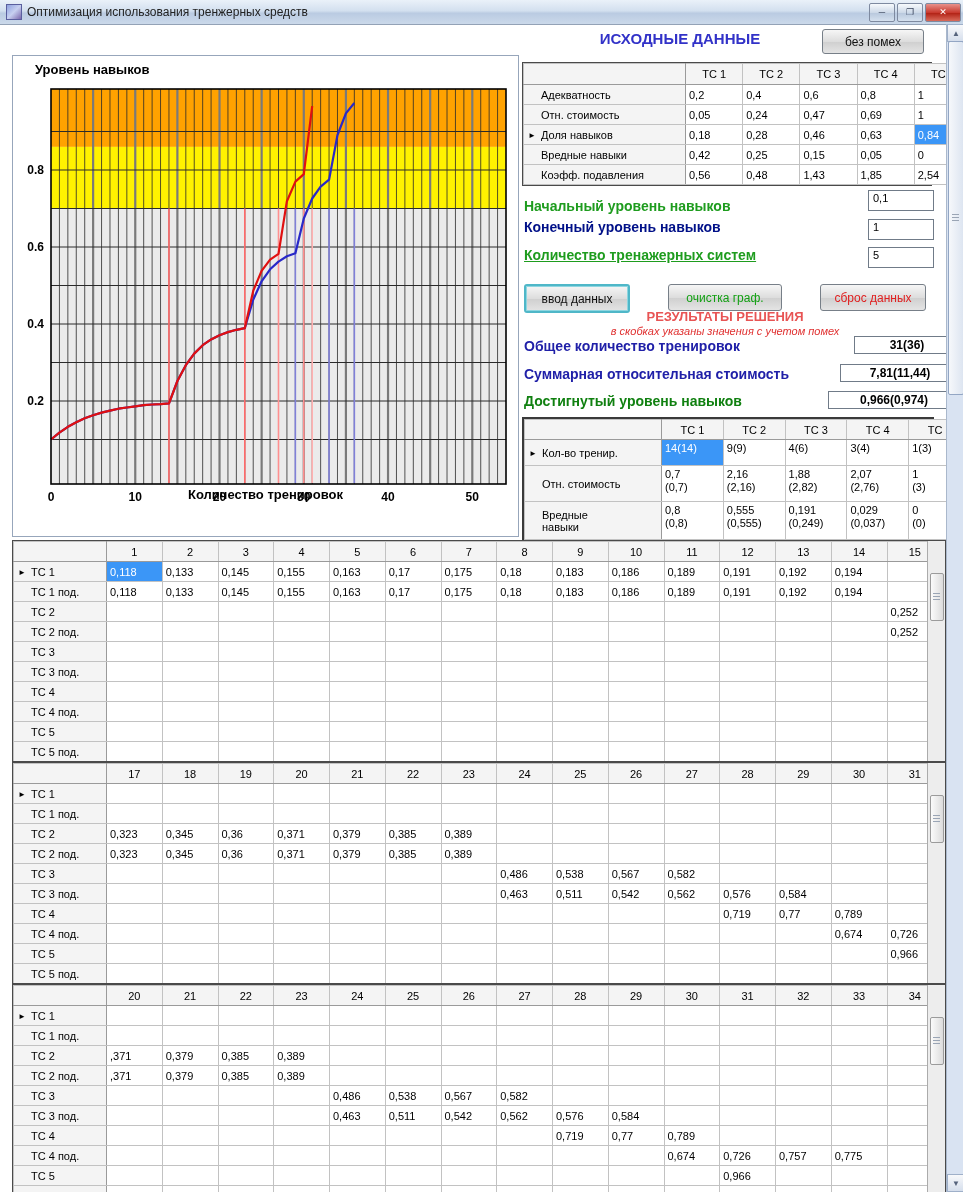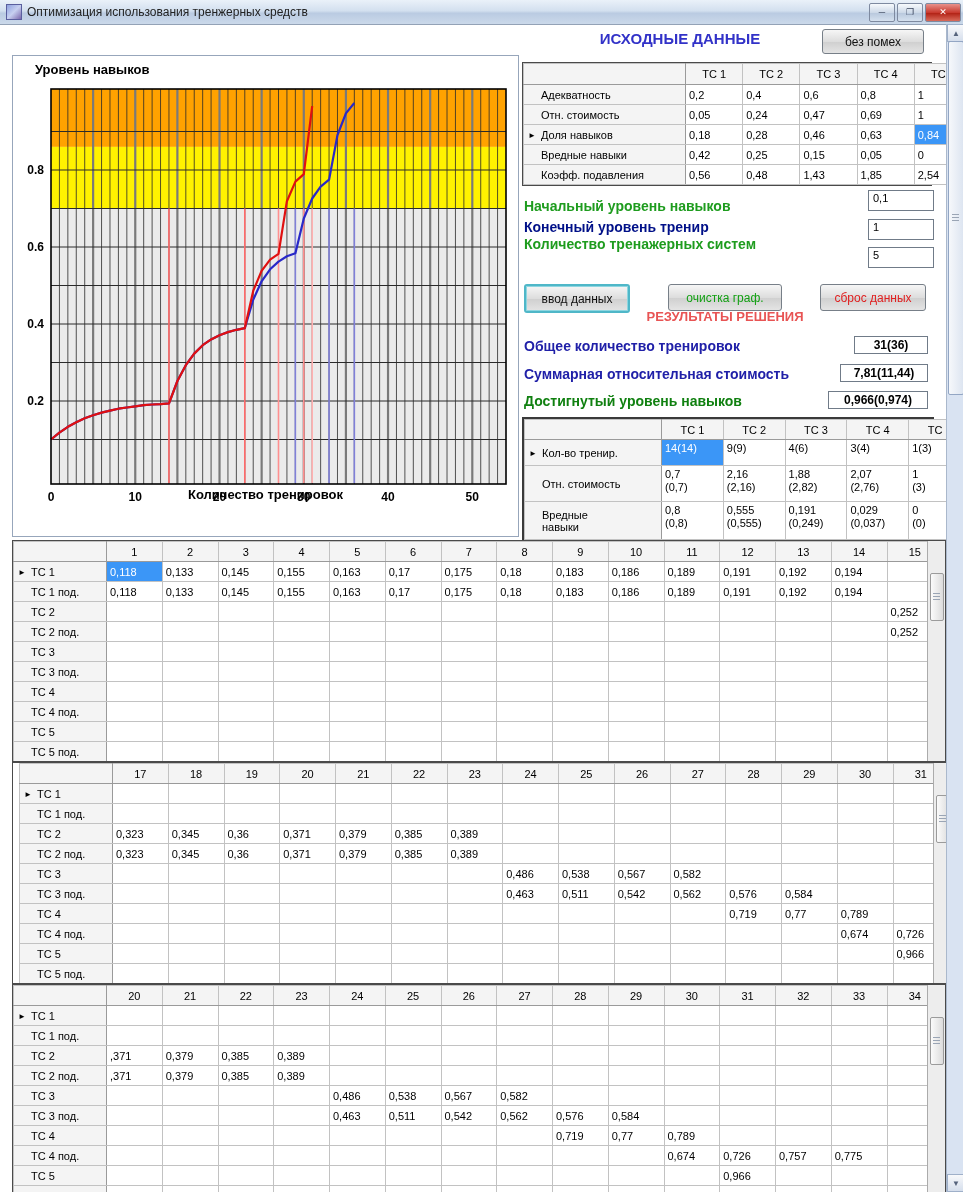--- a/index.html
+++ b/index.html
@@ -35,21 +35,21 @@
   #btn-reset{left:820px;top:284px;width:104px;height:25px;color:#E02020;}
   .param-label{position:absolute;left:524px;font-size:14px;font-weight:bold;white-space:nowrap;}
   .param-box{position:absolute;left:868px;width:56px;height:17px;background:#fff;
     border:1px solid #707B88;font-size:11px;padding:1px 4px;}
   .res-heading{position:absolute;left:525px;top:309px;width:400px;text-align:center;
     font-size:13px;font-weight:bold;color:#E85454;}
   .res-note{position:absolute;left:525px;top:325px;width:400px;text-align:center;
     font-size:11px;font-style:italic;color:#E03030;}
   .res-label{position:absolute;left:524px;font-size:14px;font-weight:bold;white-space:nowrap;}
   .res-box{position:absolute;background:#fff;border:1px solid #707B88;font-size:12px;
-    font-weight:bold;text-align:center;padding:1px 0;}
+    font-weight:bold;text-align:center;padding:1px 16px;}
   
   .dgv-wrap{position:absolute;background:#fff;border:1px solid #4A4A4A;overflow:hidden;}
   table.dgv{border-collapse:collapse;table-layout:fixed;background:#fff;font-size:11px;}
   .dgv th,.dgv td{border:1px solid #C2C2C2;padding:0 3px;overflow:hidden;
     white-space:nowrap;font-weight:normal;text-align:left;}
   .dgv thead th{background:#F4F4F4;text-align:center;border-bottom:1px solid #9A9A9A;}
   .dgv .corner{background:#F4F4F4;border-right:1px solid #9A9A9A;}
   .dgv .rowhdr{background:#F4F4F4;position:relative;padding-left:17px;border-right:1px solid #9A9A9A;}
   .dgv td.sel{background:#3B96F7;color:#fff;}
   .dgv td.ml{white-space:pre-line;line-height:1.15;vertical-align:top;padding-top:2px;}
@@ -231,31 +231,32 @@
             <td>1,85</td>
             <td>2,54</td>
           </tr>
         </tbody>
       </table>
     </div>
 
   <div id="params-host">
       <div class="param-label" style="top: 198px; color: rgb(30, 156, 30);">Начальный уровень навыков</div>
       <div class="param-box" style="top: 190px;">0,1</div>
-      <div class="param-label" style="top: 219px; color: rgb(0, 16, 136);">Конечный уровень тренир</div>
+      <div class="param-label" style="top: 219px; color: rgb(0, 16, 136);">Конечный уровень навыков</div>
       <div class="param-box" style="top: 219px;">1</div>
-      <div class="param-label" style="top: 236px; color: rgb(30, 156, 30); background: rgb(255, 255, 255);">Количество тренажерных систем</div>
+      <div class="param-label" style="top: 247px; color: rgb(30, 156, 30); background: rgb(255, 255, 255); text-decoration: underline;">Количество тренажерных систем</div>
       <div class="param-box" style="top: 247px;">5</div>
     </div>
 
   <div class="btn" id="btn-input">ввод данных</div>
   <div class="btn" id="btn-clear">очистка граф.</div>
   <div class="btn" id="btn-reset">сброс данных</div>
 
   <div class="res-heading">РЕЗУЛЬТАТЫ РЕШЕНИЯ</div>
+  <div class="res-note">в скобках указаны значения с учетом помех</div>
   <div id="results-host">
       <div class="res-label" style="top: 338px; color: rgb(32, 32, 168);">Общее количество тренировок</div>
       <div class="res-box" style="top: 336px; width: 72px; left: 854px;">31(36)</div>
       <div class="res-label" style="top: 366px; color: rgb(32, 32, 168);">Суммарная относительная стоимость</div>
       <div class="res-box" style="top: 364px; width: 86px; left: 840px;">7,81(11,44)</div>
       <div class="res-label" style="top: 393px; color: rgb(16, 128, 16);">Достигнутый уровень навыков</div>
       <div class="res-box" style="top: 391px; width: 98px; left: 828px;">0,966(0,974)</div>
     </div>
   <div id="results-table-host" style="position: absolute; left: 522px; top: 417px; width: 408px; border: 2px solid rgb(58, 58, 58); background: rgb(255, 255, 255);">
       <table class="dgv" style="width: 404px;">
@@ -524,21 +525,21 @@
             <td></td>
           </tr>
         </tbody>
       </table>
       <div class="gscroll">
         <div class="gthumb" style="top: 32px; height: 46px;">
           <div class="grip" style="top: 19px; left: 2px;"></div>
         </div>
       </div>
     </div>
-  <div class="dgv-wrap" id="grid2" style="left:12px;top:762px;width:932px;height:220px;padding-left:6px;">
+  <div class="dgv-wrap" id="grid2" style="left:12px;top:762px;width:932px;height:220px;">
       <table class="dgv" style="width: 915px;">
         <thead>
           <tr style="height: 20px;">
             <th class="corner" style="width: 86px;"></th>
             <th style="width: 48.7647px;">17</th>
             <th style="width: 48.7647px;">18</th>
             <th style="width: 48.7647px;">19</th>
             <th style="width: 48.7647px;">20</th>
             <th style="width: 48.7647px;">21</th>
             <th style="width: 48.7647px;">22</th>

